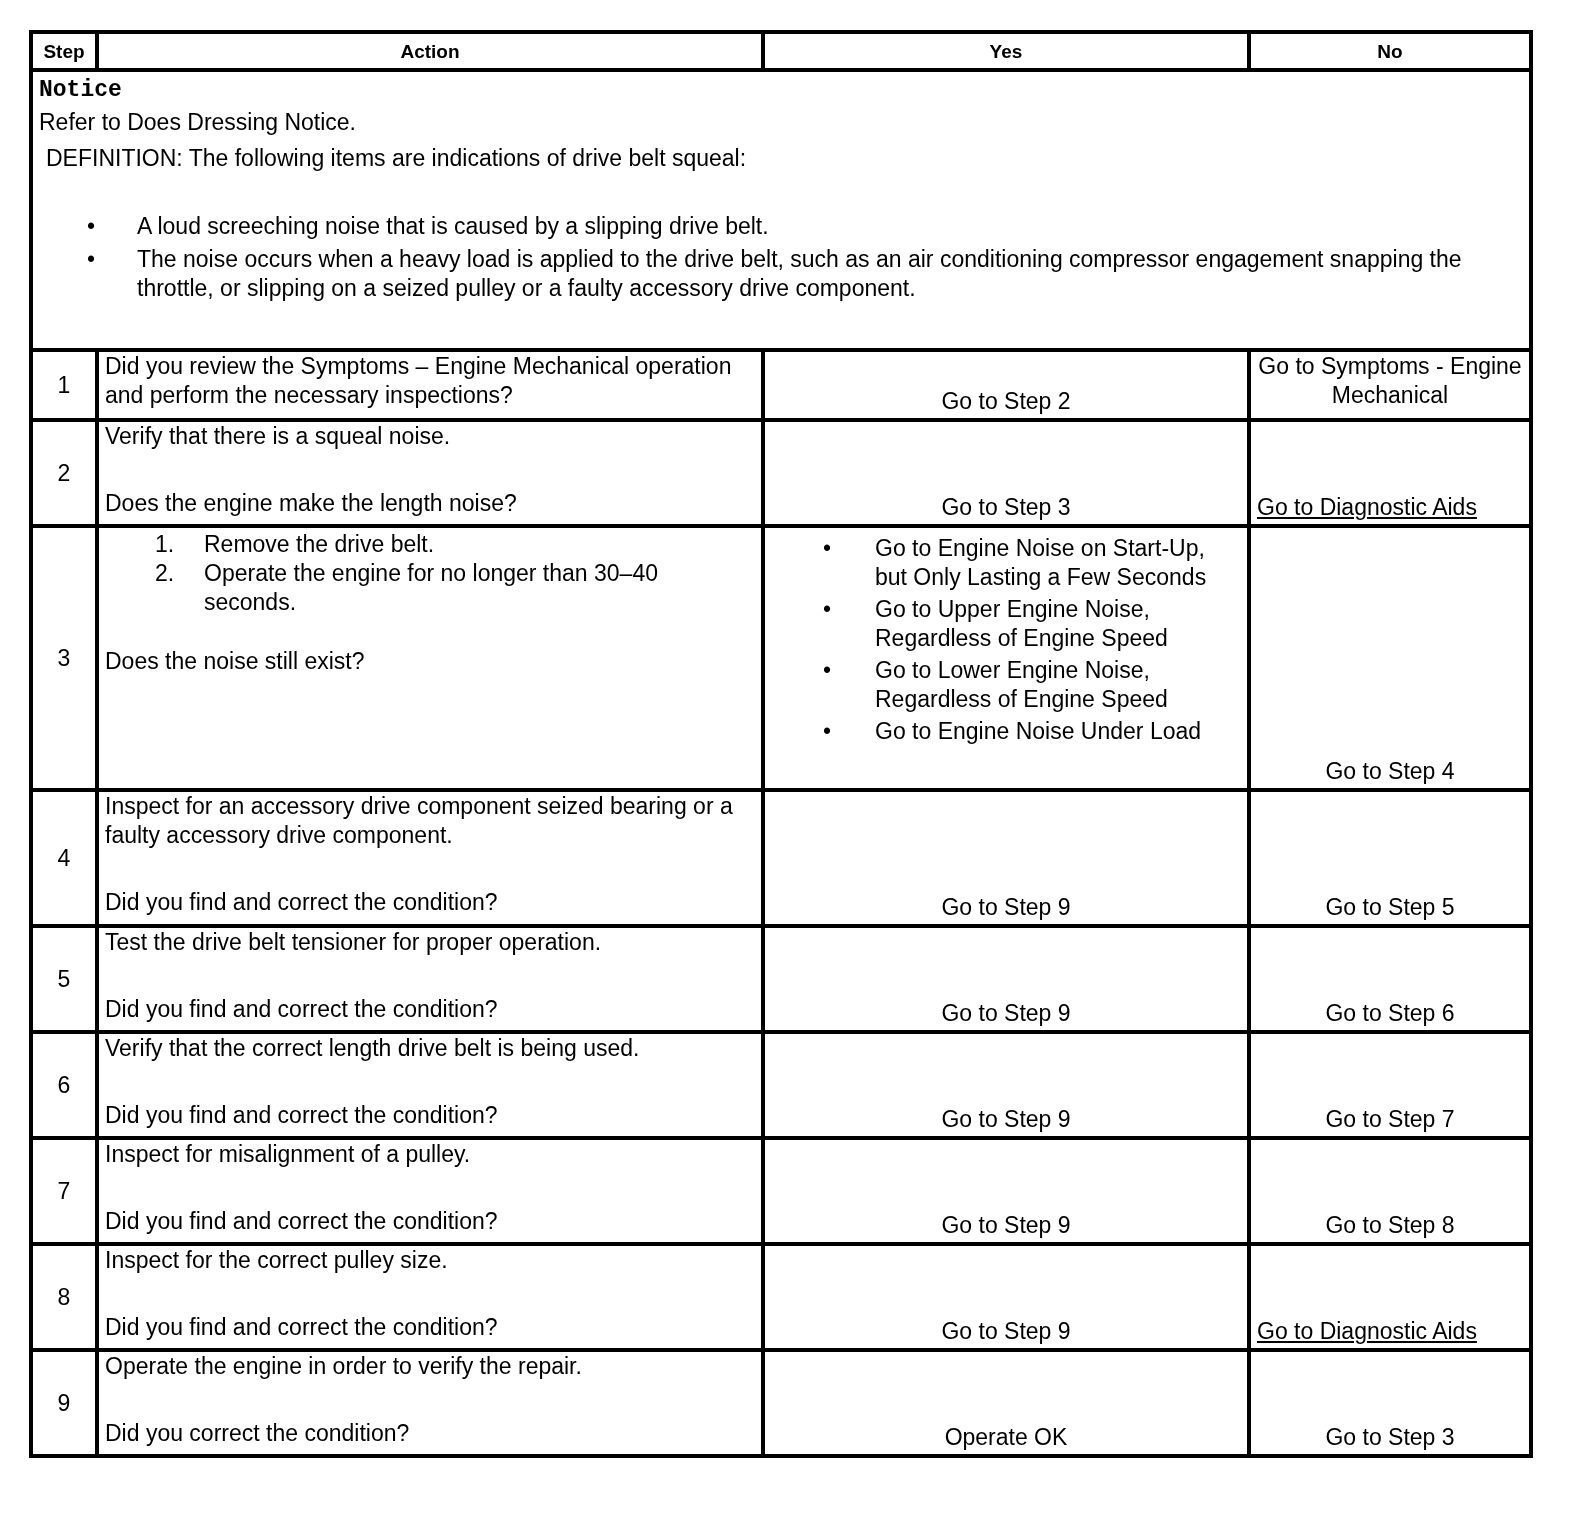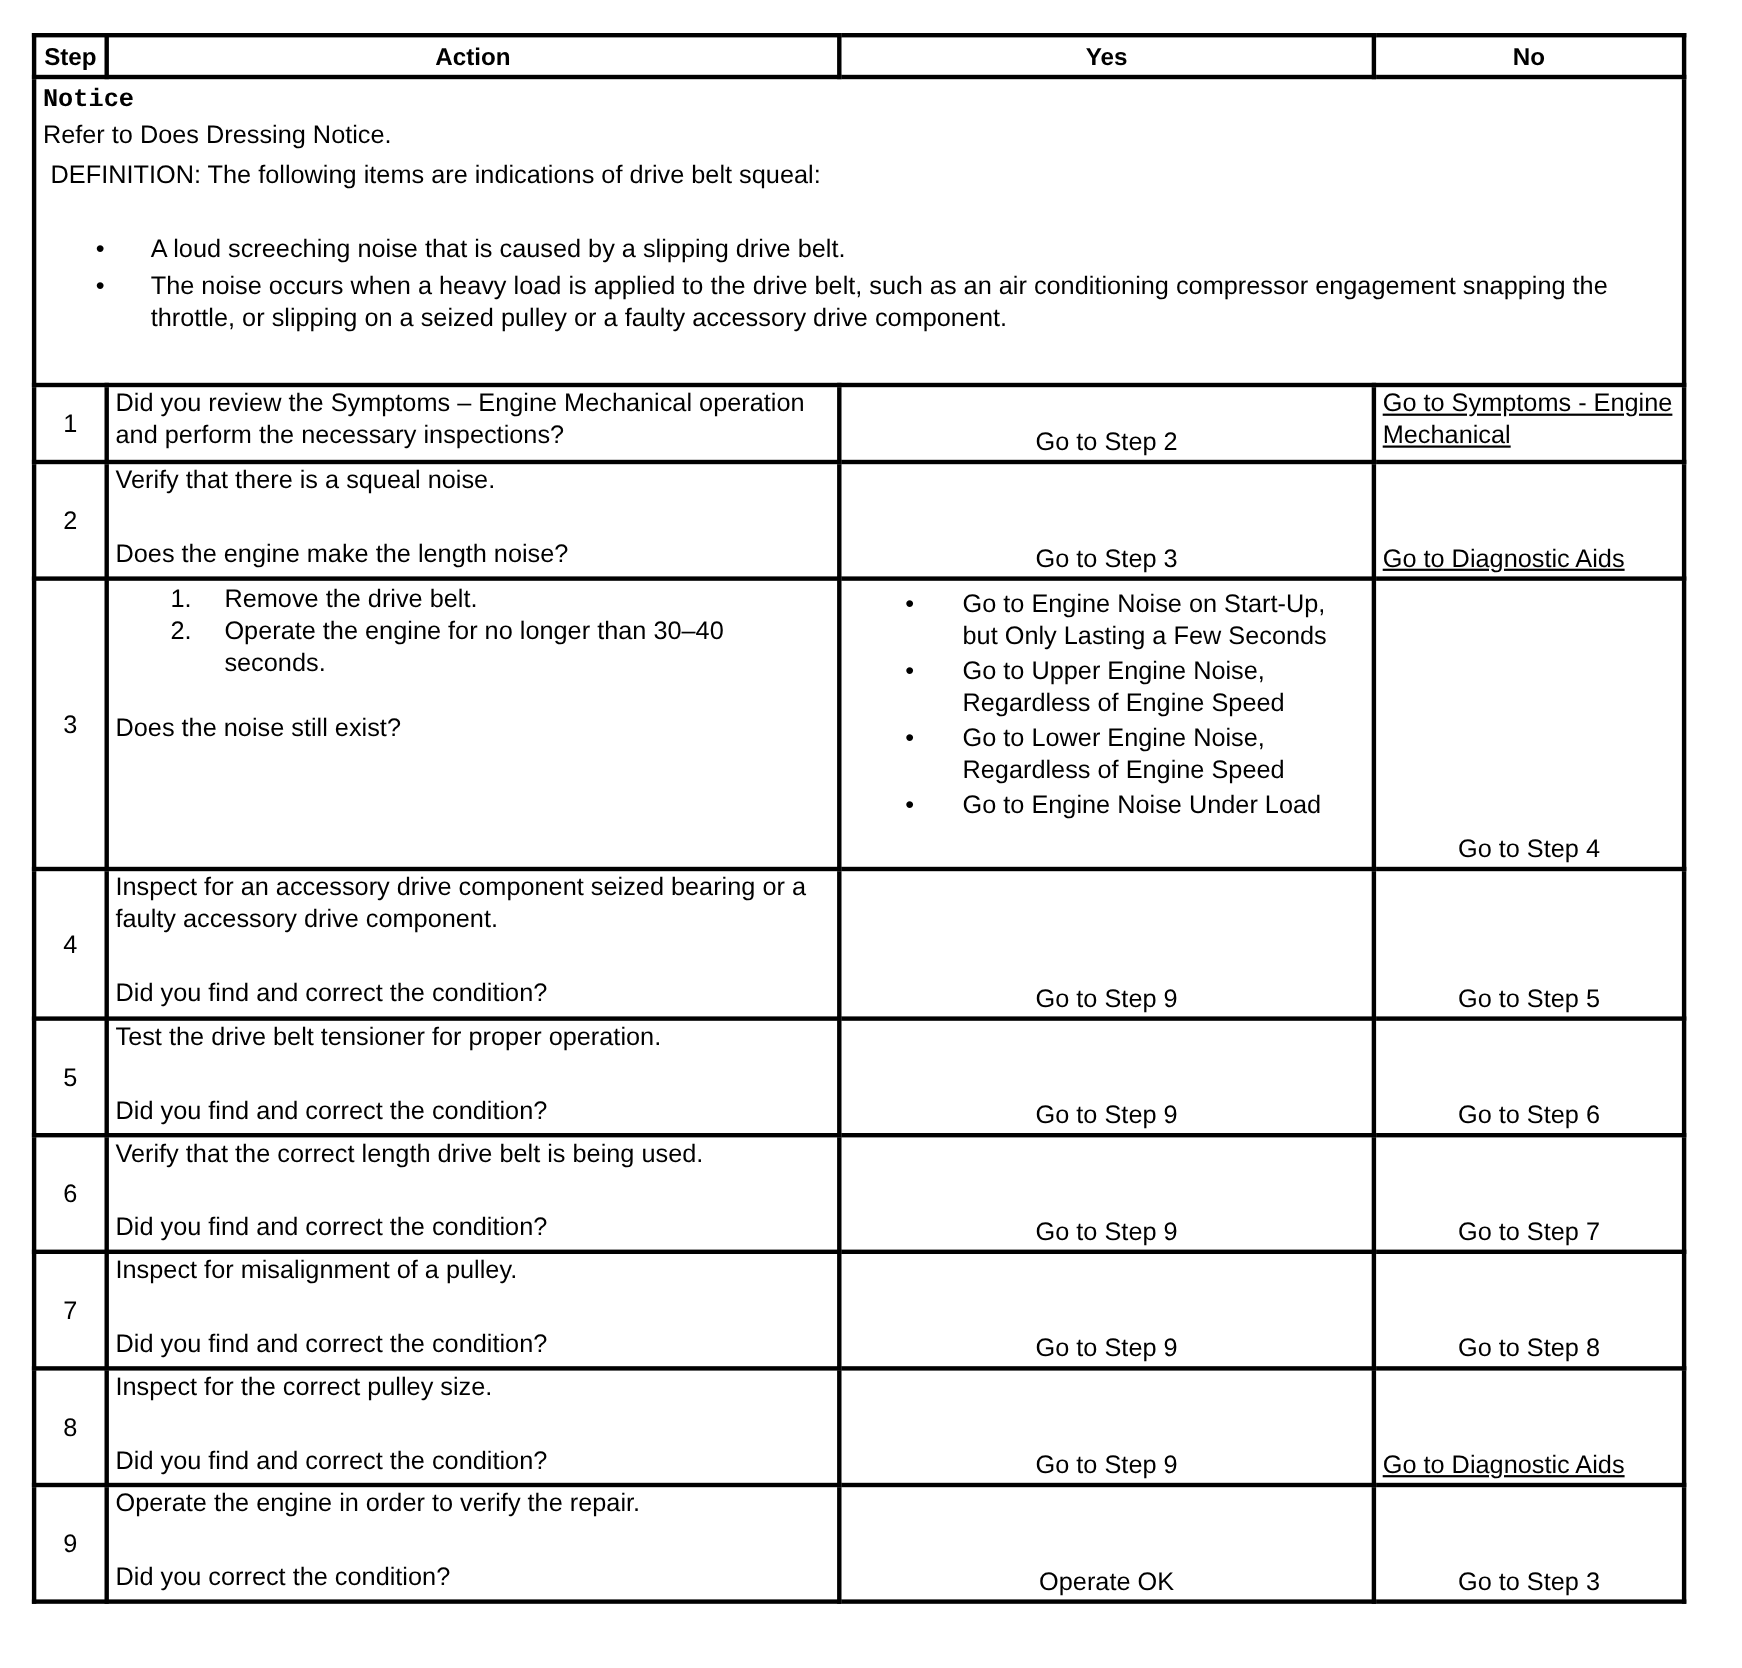--- a/index.html
+++ b/index.html
@@ -10,39 +10,39 @@
     border-collapse: collapse;
     table-layout: fixed;
     font-size: 23px;
     line-height: 29px;
   }
   .doc-table td, .doc-table th {
     border: 4px solid #000;
     padding: 0 6px;
     vertical-align: top;
   }
-  .doc-table th { font-weight: bold; text-align: center; height: 34px; vertical-align: middle; font-size: 22px; }
+  .doc-table th { font-weight: bold; text-align: center; height: 34px; vertical-align: middle; font-size: 19px; }
   .doc-table th.step-h { padding: 0 2px; }
   .col-step { width: 66px; }
   .col-action { width: 666px; }
   .col-yes { width: 486px; }
   .col-no { width: 282px; }
 
   .notice-cell { padding: 4px 6px 0 6px; height: 276px; vertical-align: top; }
   .notice-title { font-weight: bold; line-height: 32px; margin-top: 2px; font-family: Liberation Mono, monospace; }
   .notice-ref { line-height: 32px; }
   .notice-def { line-height: 32px; padding-left: 7px; margin-top: 4px; }
   .notice-list { margin: 38px 0 0 0; padding: 0; list-style: none; }
   .notice-list li { position: relative; padding-left: 98px; line-height: 29px; margin-bottom: 4px; }
   .notice-list li .bullet { position: absolute; left: 48px; top: 0; }
 
   td.step-num { text-align: center; vertical-align: middle; padding: 0; }
   td.ans { text-align: center; vertical-align: bottom; padding-bottom: 2px; }
   td.ans-left { text-align: left; vertical-align: bottom; padding-bottom: 2px; text-decoration: underline; }
-  td.ans-top { text-align: left; vertical-align: top; text-decoration: underline; }
+  td.ans-top { text-align: center; vertical-align: top; }
   .action-cell { position: relative; }
   .act-first { display: block; }
   .act-question { display: block; }
   .ol-list { margin: 2px 0 0 0; padding: 0; list-style: none; }
   .ol-list li { position: relative; padding-left: 99px; line-height: 29px; }
   .ol-list li .num { position: absolute; left: 50px; }
   .yes-list { margin: 6px 0 0 0; padding: 0; list-style: none; text-align: left; }
   .yes-list li { position: relative; padding-left: 104px; line-height: 29px; margin-bottom: 3px; }
   .yes-list li .bullet { position: absolute; left: 52px; }
 

